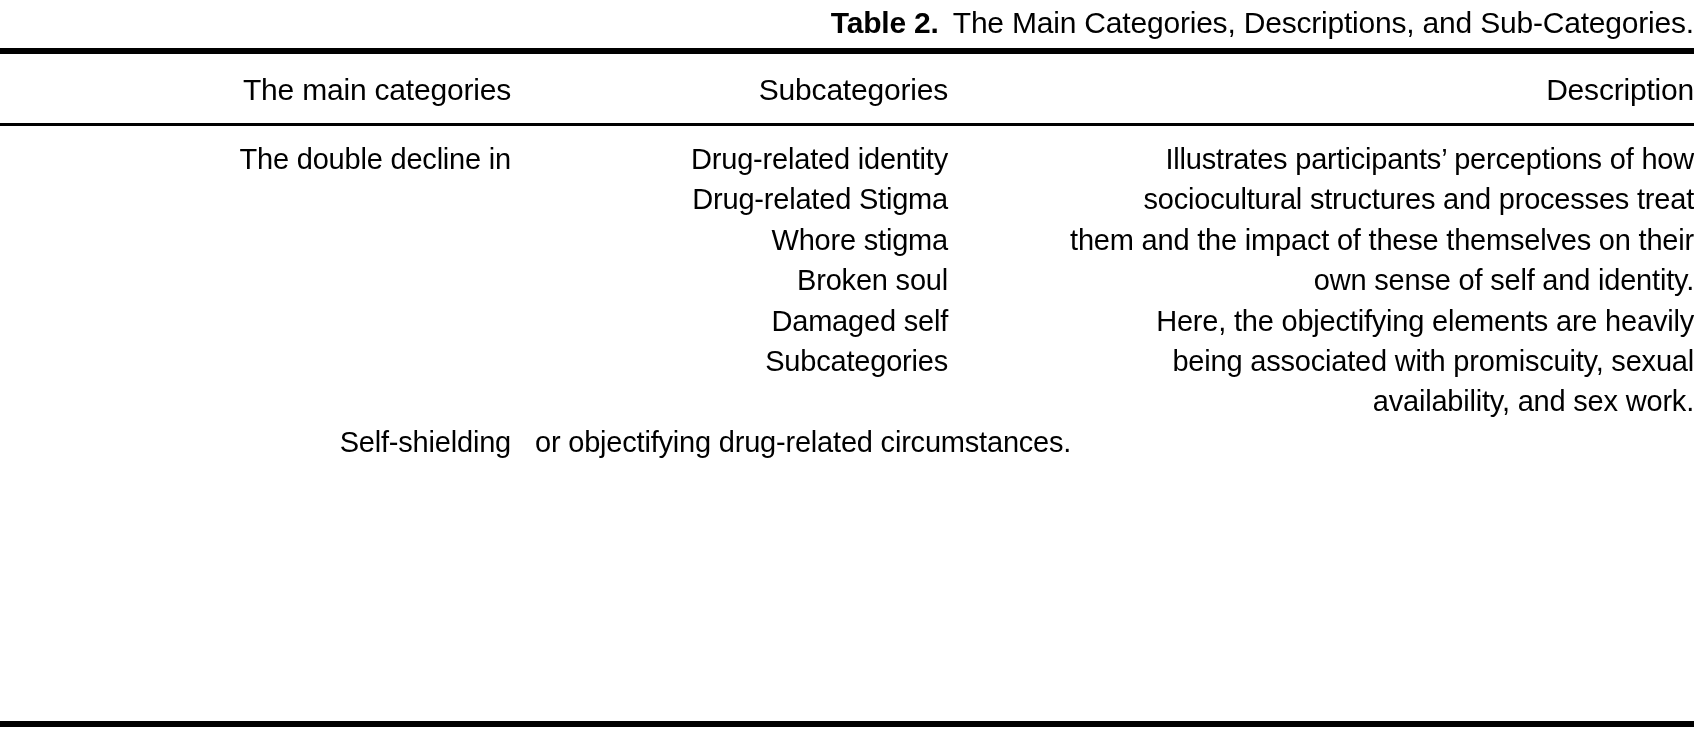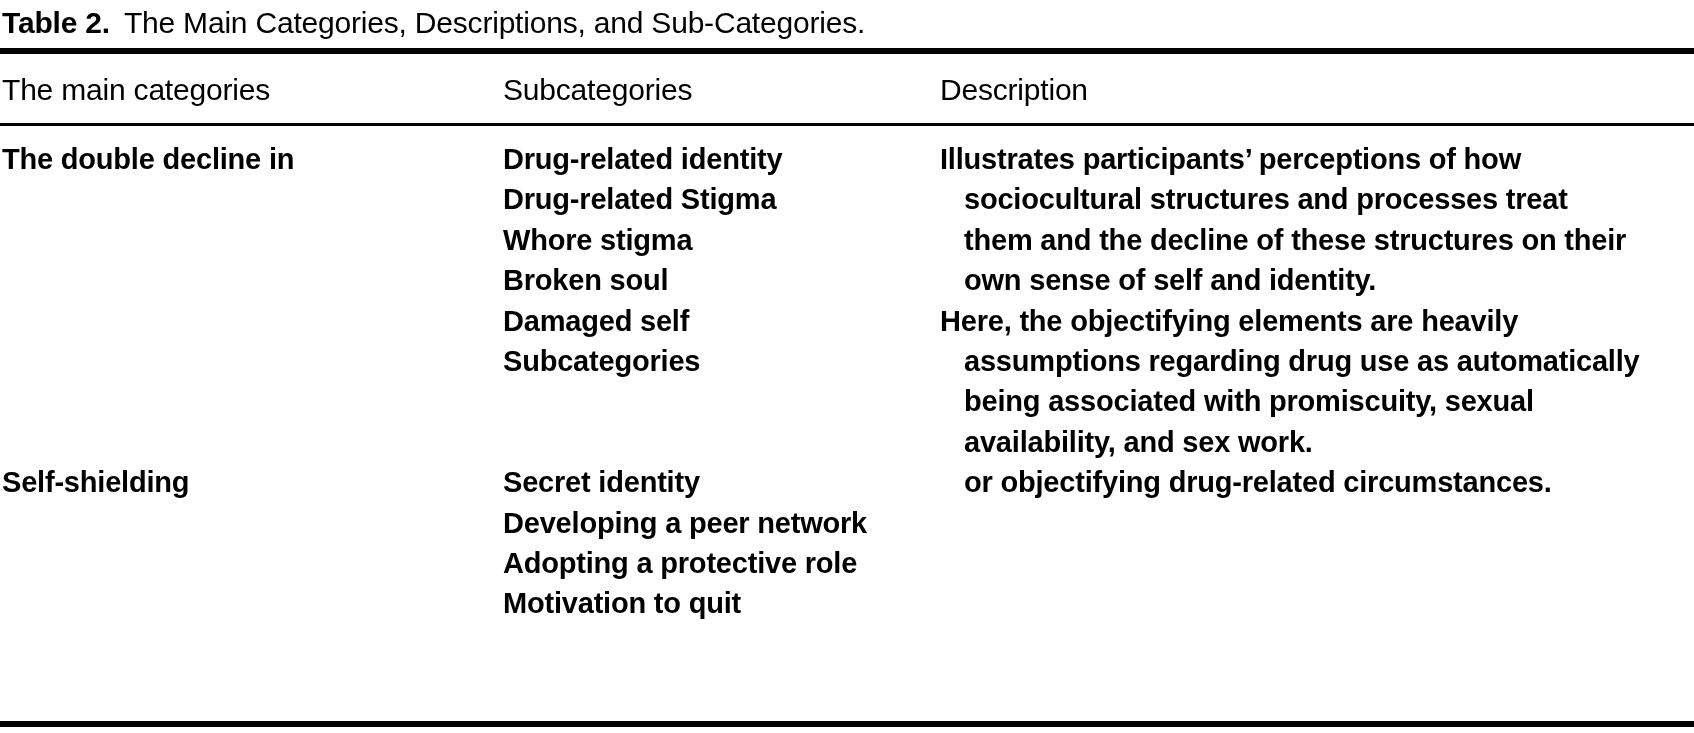--- a/index.html
+++ b/index.html
@@ -7,45 +7,46 @@
     position: relative;
     width: 1694px;
     height: 733px;
     background: #ffffff;
     color: #000000;
     font-family: "Liberation Sans", sans-serif;
     font-size: 29px;
     letter-spacing: -0.2px;
     overflow: hidden;
     box-sizing: border-box;
+    text-align: right;
   }
   .caption {
     padding: 4px 0 0 2px;
     font-size: 30px;
     line-height: 38px;
     white-space: nowrap;
   }
   .caption .caption-label {
     font-weight: bold;
     margin-right: 14px;
   }
   .rule { background: #000000; }
   .rule-top { height: 6px; margin-top: 6px; }
   .rule-header { height: 3px; margin-top: 17px; }
   .rule-bottom { position: absolute; left: 0; right: 0; top: 721px; height: 6px; }
   .grid {
     display: grid;
     grid-template-columns: 501px 437px 1fr;
-    padding-left: 2px;
+    padding-left: 10px;
     box-sizing: border-box;
     width: 100%;
   }
   .header-row { padding-top: 20px; font-size: 30px; }
   .hcell { line-height: 32px; white-space: nowrap; }
-  .tbody { padding-top: 13px; font-weight: bold; }
+  .tbody { padding-top: 13px; }
   .cell { min-width: 0; }
   .line { line-height: 40.4px; white-space: nowrap; }
   .indent-cat  { padding-left: 34px; }
   .indent-desc { padding-left: 24px; }
 </style>
 </head>
 <body>
 
 <div class="page">
 
@@ -73,38 +74,31 @@
         <div class="line">Drug-related identity</div>
         <div class="line">Drug-related Stigma</div>
         <div class="line">Whore stigma</div>
         <div class="line">Broken soul</div>
         <div class="line">Damaged self</div>
         <div class="line">Subcategories</div>
       </div>
       <div class="cell">
         <div class="line">Illustrates participants’ perceptions of how</div>
         <div class="line indent-desc">sociocultural structures and processes treat</div>
-        <div class="line indent-desc">them and the decline of these structures on their</div>
+        <div class="line indent-desc">them and the impact of these themselves on their</div>
         <div class="line indent-desc">own sense of self and identity.</div>
         <div class="line">Here, the objectifying elements are heavily</div>
-        <div class="line indent-desc">assumptions regarding drug use as automatically</div>
         <div class="line indent-desc">being associated with promiscuity, sexual</div>
         <div class="line indent-desc">availability, and sex work.</div>
       </div>
     </div>
 
     <div class="grid">
       <div class="cell">
         <div class="line">Self-shielding</div>
-      </div>
-      <div class="cell">
-        <div class="line">Secret identity</div>
-        <div class="line">Developing a peer network</div>
-        <div class="line">Adopting a protective role</div>
-        <div class="line">Motivation to quit</div>
       </div>
       <div class="cell">
         <div class="line indent-desc">or objectifying drug-related circumstances.</div>
       </div>
     </div>
 
   </div>
 
   <div class="rule rule-bottom"></div>
 

